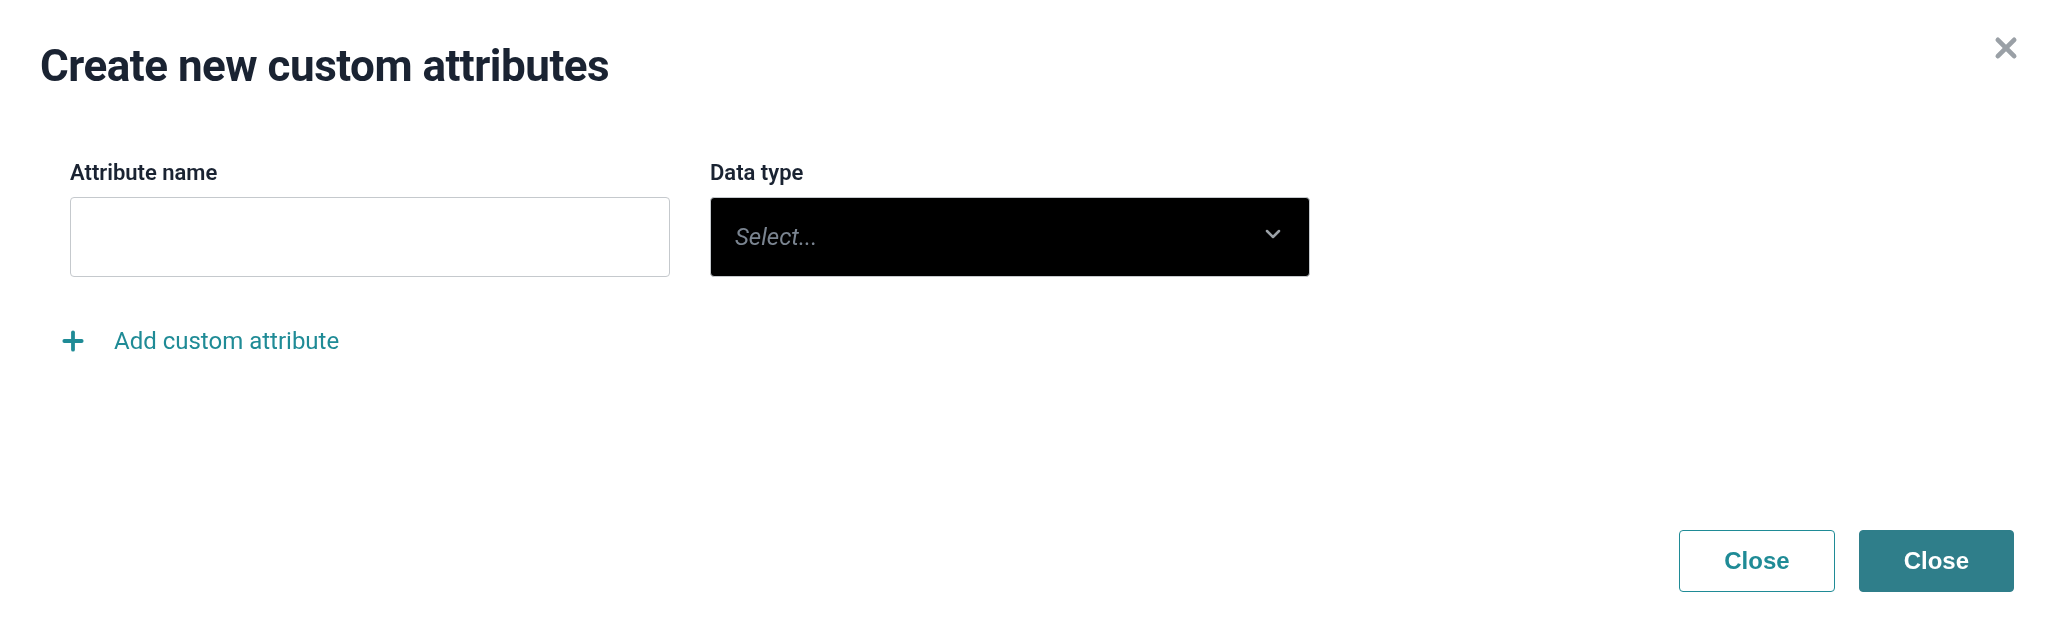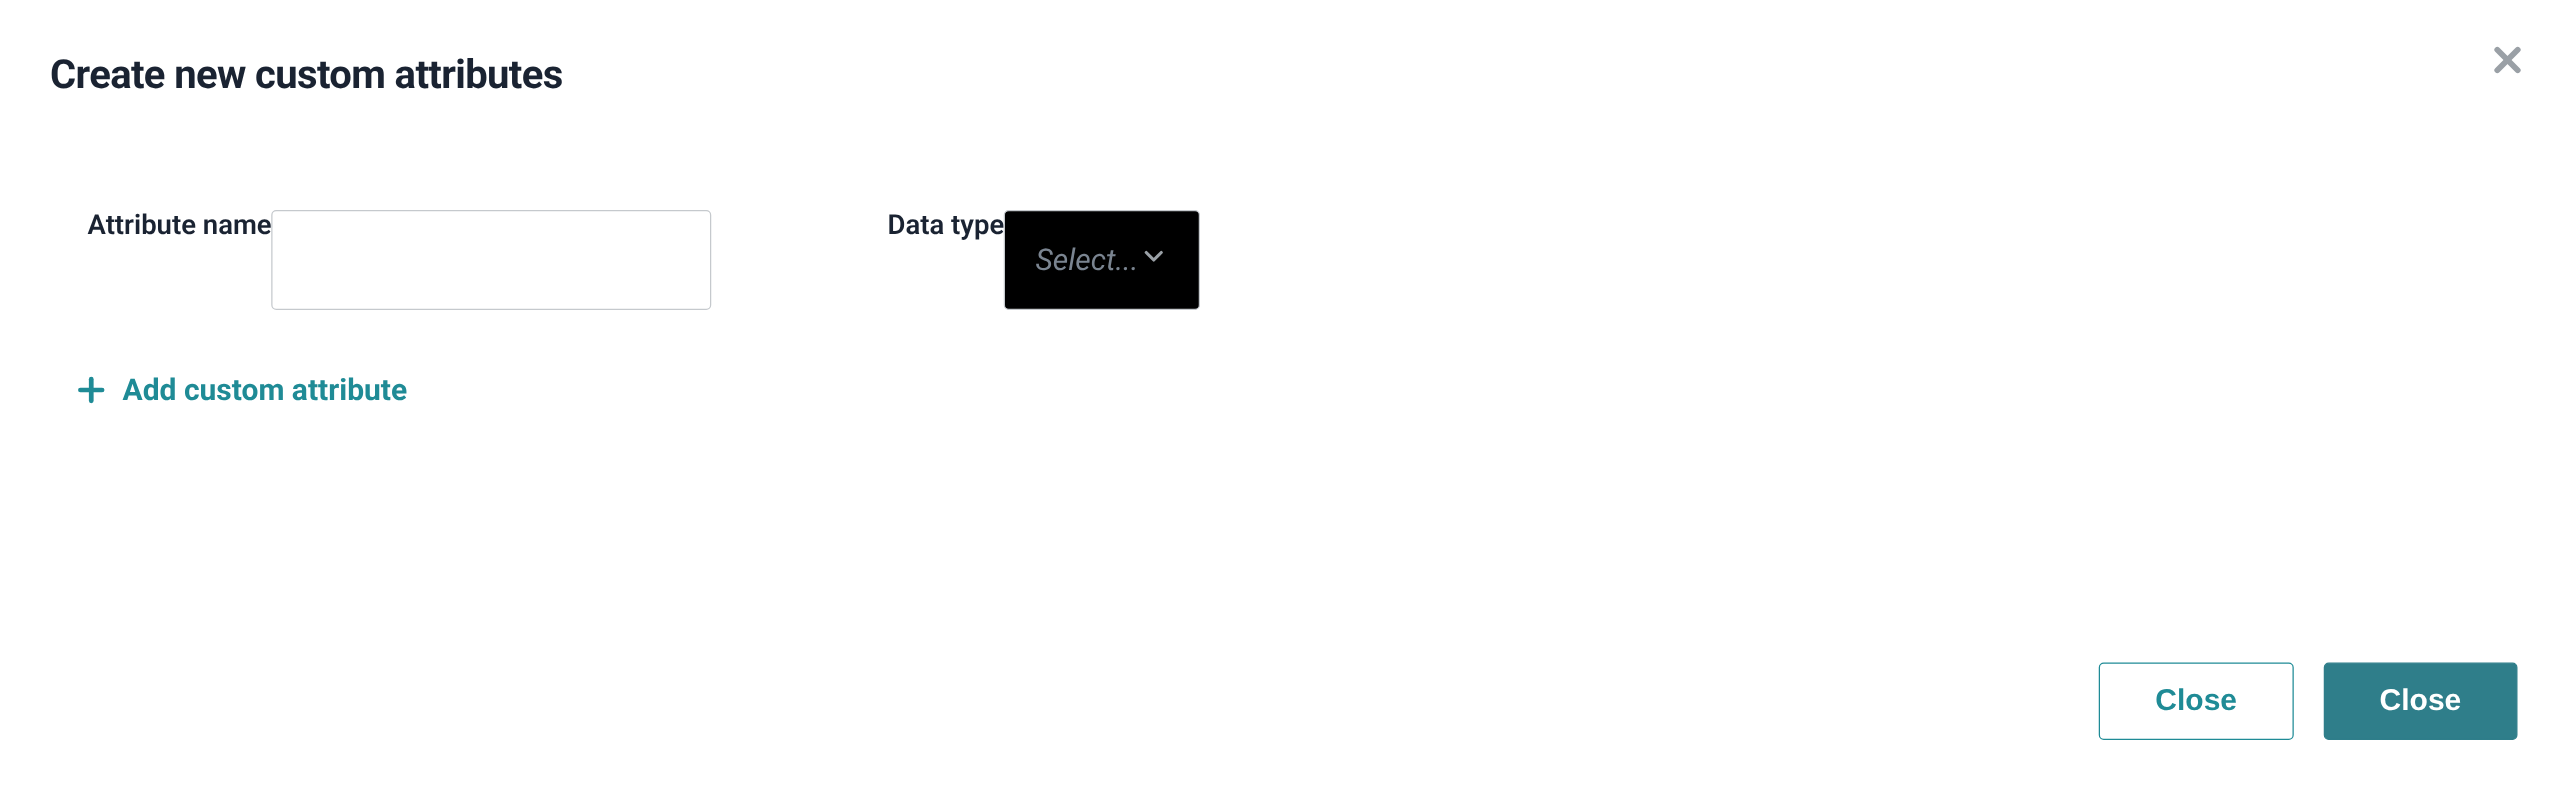--- a/index.html
+++ b/index.html
@@ -25,35 +25,35 @@
       display: flex;
       align-items: center;
       justify-content: center;
       color: #9aa0a6;
     }
     .close-x svg {
       width: 28px;
       height: 28px;
     }
     .dialog-title {
-      font-size: 32px;
+      font-size: 44px;
       font-weight: 700;
       color: #1a2332;
-      margin-bottom: 90px;
+      margin-bottom: 68px;
       letter-spacing: -0.5px;
     }
     .form-row {
       display: flex;
       gap: 40px;
       padding-left: 30px;
       margin-bottom: 50px;
     }
     .form-field {
       display: flex;
-      flex-direction: row;
+      flex-direction: column;
     }
     .form-field.name {
       width: 600px;
     }
     .form-field.type {
       width: 600px;
     }
     .field-label {
       font-size: 22px;
       font-weight: 600;
@@ -88,25 +88,25 @@
       color: #9aa0a6;
       font-style: normal;
     }
     .select-input .chev svg {
       width: 24px;
       height: 24px;
     }
     .add-attr-link {
       display: inline-flex;
       align-items: center;
-      gap: 12px;
+      gap: 28px;
       padding-left: 20px;
       color: #1f8b96;
       font-size: 24px;
-      font-weight: 700;
+      font-weight: 400;
       cursor: pointer;
     }
     .add-attr-link .plus-icon {
       display: inline-flex;
       align-items: center;
       justify-content: center;
     }
     .add-attr-link .plus-icon svg {
       width: 26px;
       height: 26px;

